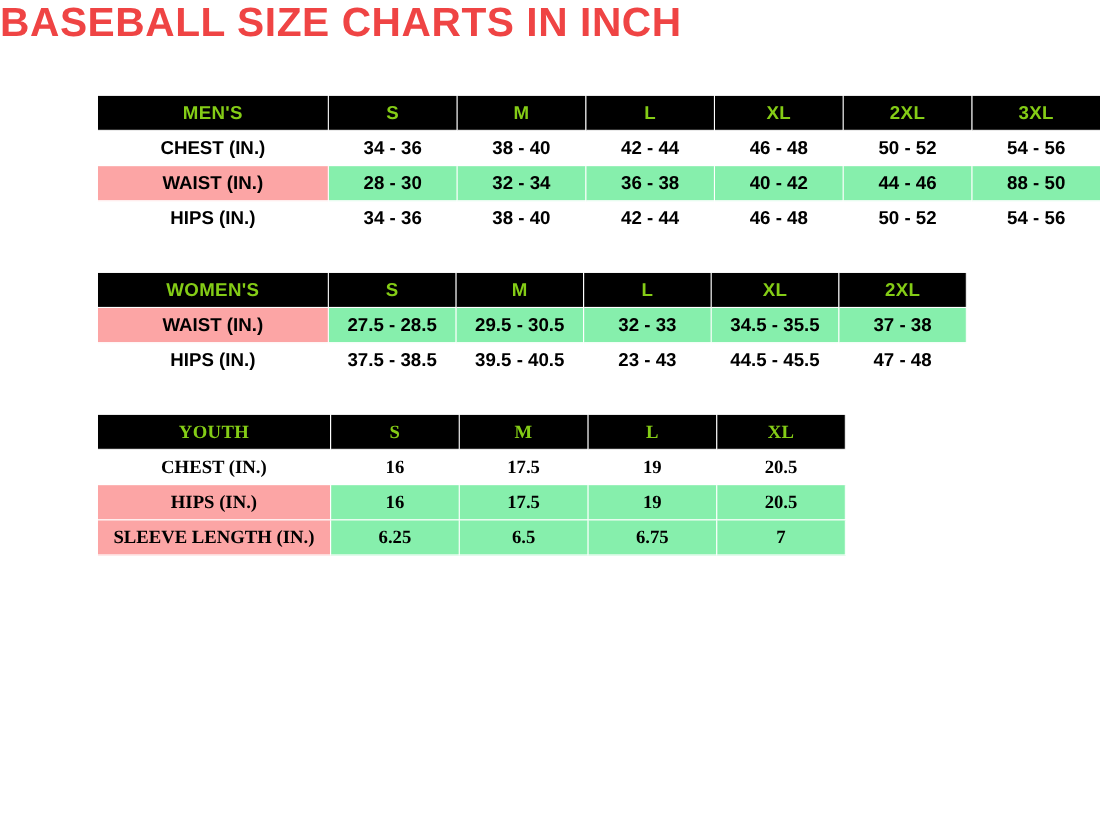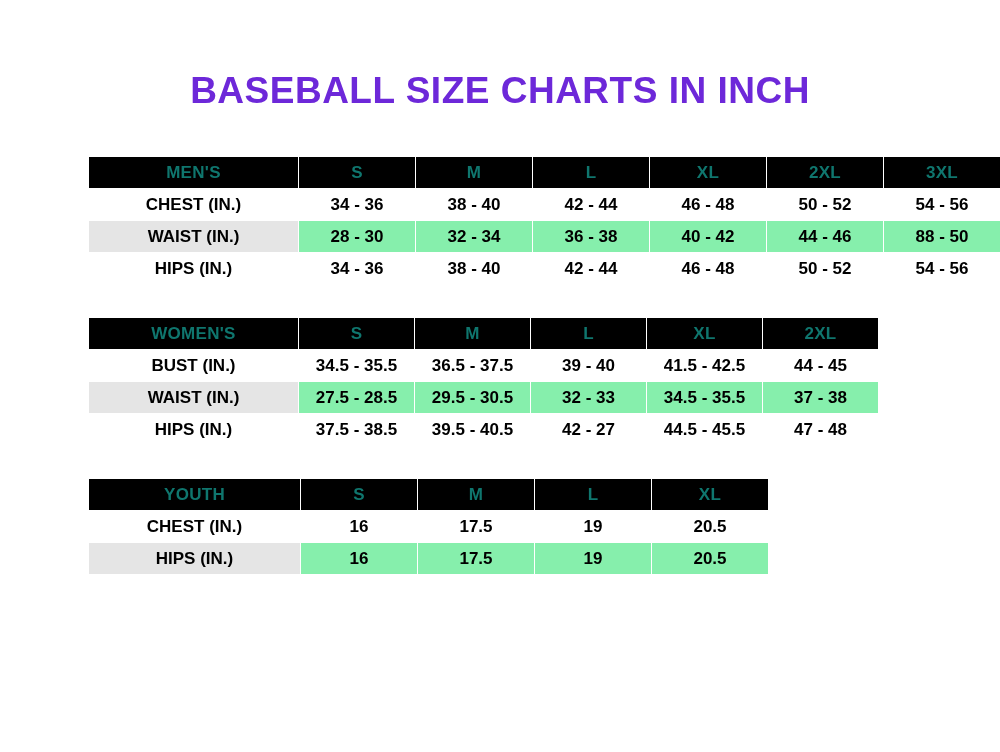--- a/index.html
+++ b/index.html
@@ -14,26 +14,25 @@
     color: #000000;
     overflow: hidden;
   }
   .page {
     position: relative;
     width: 1000px;
     height: 752px;
     background: #ffffff;
   }
   .title {
-    text-align: center;
+    text-align: left;
     font-size: 37px;
     font-weight: bold;
     letter-spacing: 0.5px;
-    color: #6d28d9;
-    padding-top: 70px;
+    color: #ef4444;
     margin: 0 0 44px 0;
   }
   .chart-wrap {
     margin: 0 auto;
     width: 912px;
   }
   table.size-table {
     border-collapse: collapse;
     table-layout: fixed;
     font-size: 17px;
@@ -44,51 +43,51 @@
   table.size-table th {
     border: 1px solid #ffffff;
     text-align: center;
     height: 31px;
     padding: 0 4px;
     white-space: nowrap;
     background: #f1f1f1;
   }
   table.size-table thead th {
     background: #000000;
-    color: #0f766e;
+    color: #84cc16;
     font-weight: bold;
     letter-spacing: 0.3px;
   }
   table.size-table thead th.head-label {
     text-align: center;
   }
   table.size-table tbody tr.row-even td {
     background: #ffffff;
   }
   table.size-table tbody tr.row-odd td {
     background: #86efac;
   }
   table.size-table tbody td.rowlabel {
     background: #ffffff;
     text-align: center;
     margin-top: 22px;
   }
   table.size-table tbody tr.row-odd td.rowlabel {
-    background: #e5e5e5;
+    background: #fca5a5;
   }
   
   #table-mens { width: 912px; margin-left: 44px; }
   #table-mens col.c0 { width: 210px; }
   #table-mens col.cx { width: 117px; }
 
   #table-womens { width: 790px; margin-left: 44px; }
   #table-womens col.c0 { width: 210px; }
   #table-womens col.cx { width: 116px; }
 
-  #table-youth { width: 680px; margin-left: 44px; }
+  #table-youth { width: 680px; margin-left: 44px; font-family: Liberation Serif, serif; }
   #table-youth col.c0 { width: 212px; }
   #table-youth col.cx { width: 117px; }
 </style>
 </head>
 <body>
 
 <div class="page">
 
   <h1 class="title">BASEBALL SIZE CHARTS IN INCH</h1>
 
@@ -159,41 +158,33 @@
         <tr>
           <th class="head-label">WOMEN'S</th>
           <th>S</th>
           <th>M</th>
           <th>L</th>
           <th>XL</th>
           <th>2XL</th>
         </tr>
       </thead>
       <tbody>
-        <tr class="row-even">
-          <td class="rowlabel">BUST (IN.)</td>
-          <td>34.5 - 35.5</td>
-          <td>36.5 - 37.5</td>
-          <td>39 - 40</td>
-          <td>41.5 - 42.5</td>
-          <td>44 - 45</td>
-        </tr>
         <tr class="row-odd">
           <td class="rowlabel">WAIST (IN.)</td>
           <td>27.5 - 28.5</td>
           <td>29.5 - 30.5</td>
           <td>32 - 33</td>
           <td>34.5 - 35.5</td>
           <td>37 - 38</td>
         </tr>
         <tr class="row-even">
           <td class="rowlabel">HIPS (IN.)</td>
           <td>37.5 - 38.5</td>
           <td>39.5 - 40.5</td>
-          <td>42 - 27</td>
+          <td>23 - 43</td>
           <td>44.5 - 45.5</td>
           <td>47 - 48</td>
         </tr>
       </tbody>
     </table>
 
     <table class="size-table" id="table-youth">
       <colgroup>
         <col class="c0">
           <col class="cx">
@@ -218,17 +209,24 @@
           <td>19</td>
           <td>20.5</td>
         </tr>
         <tr class="row-odd">
           <td class="rowlabel">HIPS (IN.)</td>
           <td>16</td>
           <td>17.5</td>
           <td>19</td>
           <td>20.5</td>
         </tr>
+        <tr class="row-odd">
+          <td class="rowlabel">SLEEVE LENGTH (IN.)</td>
+          <td>6.25</td>
+          <td>6.5</td>
+          <td>6.75</td>
+          <td>7</td>
+        </tr>
       </tbody>
     </table>
 
   </div>
 </div>
 
 </body></html>

